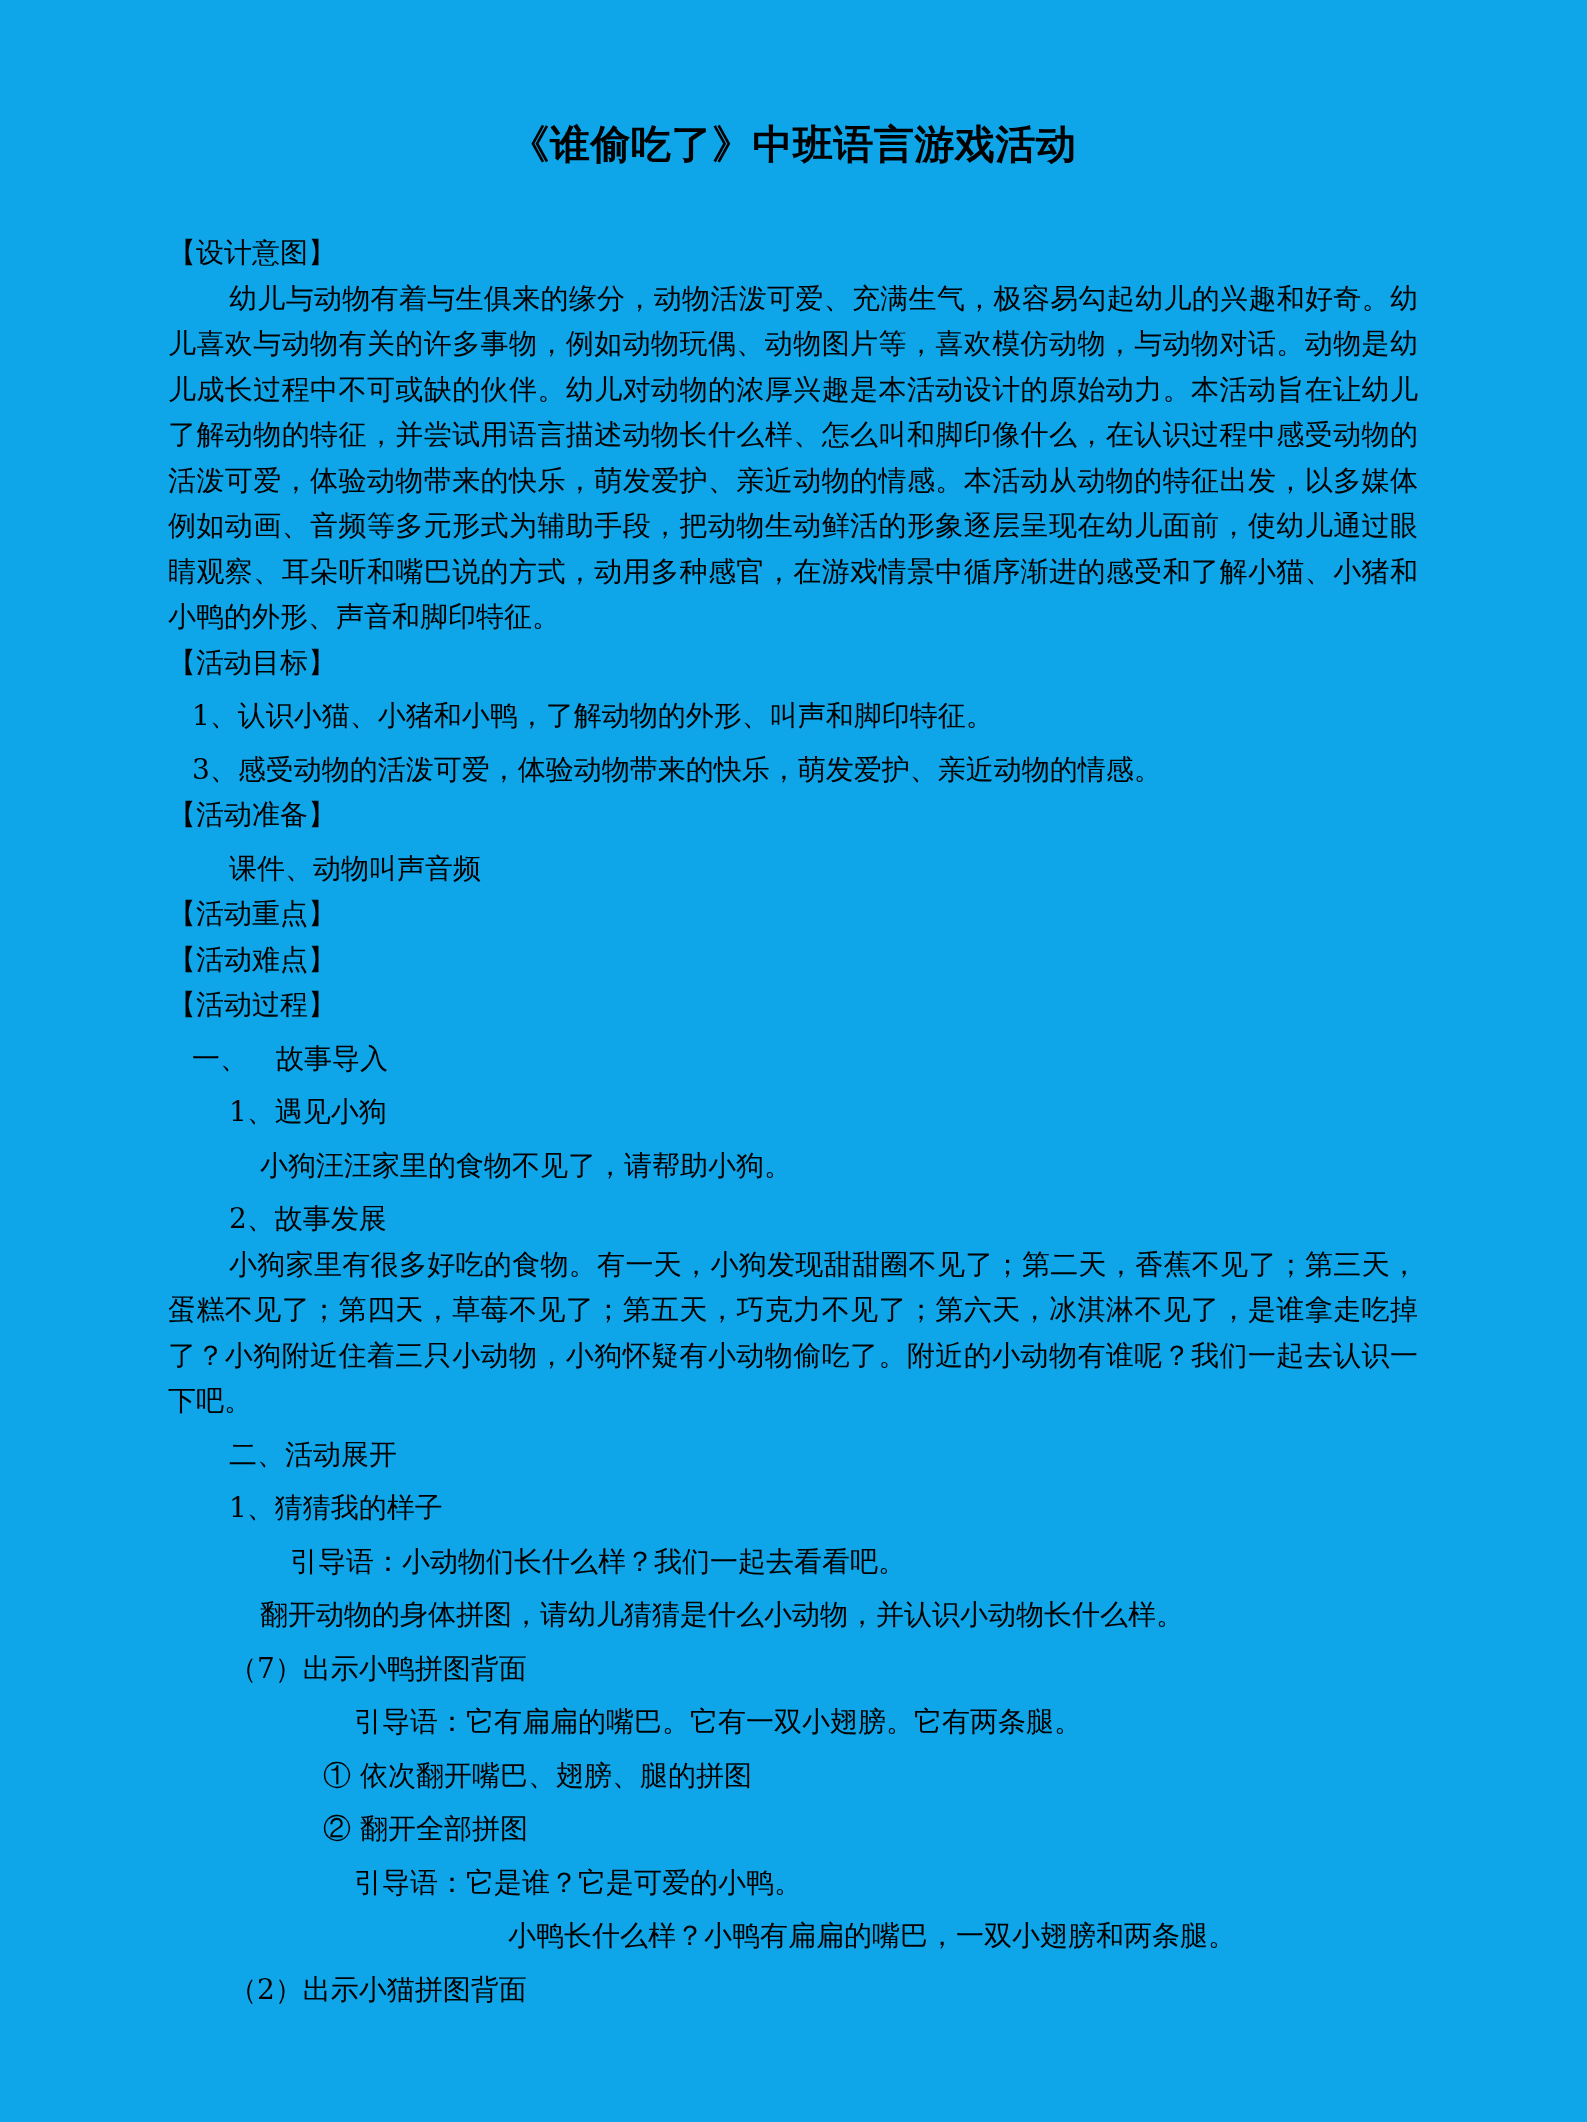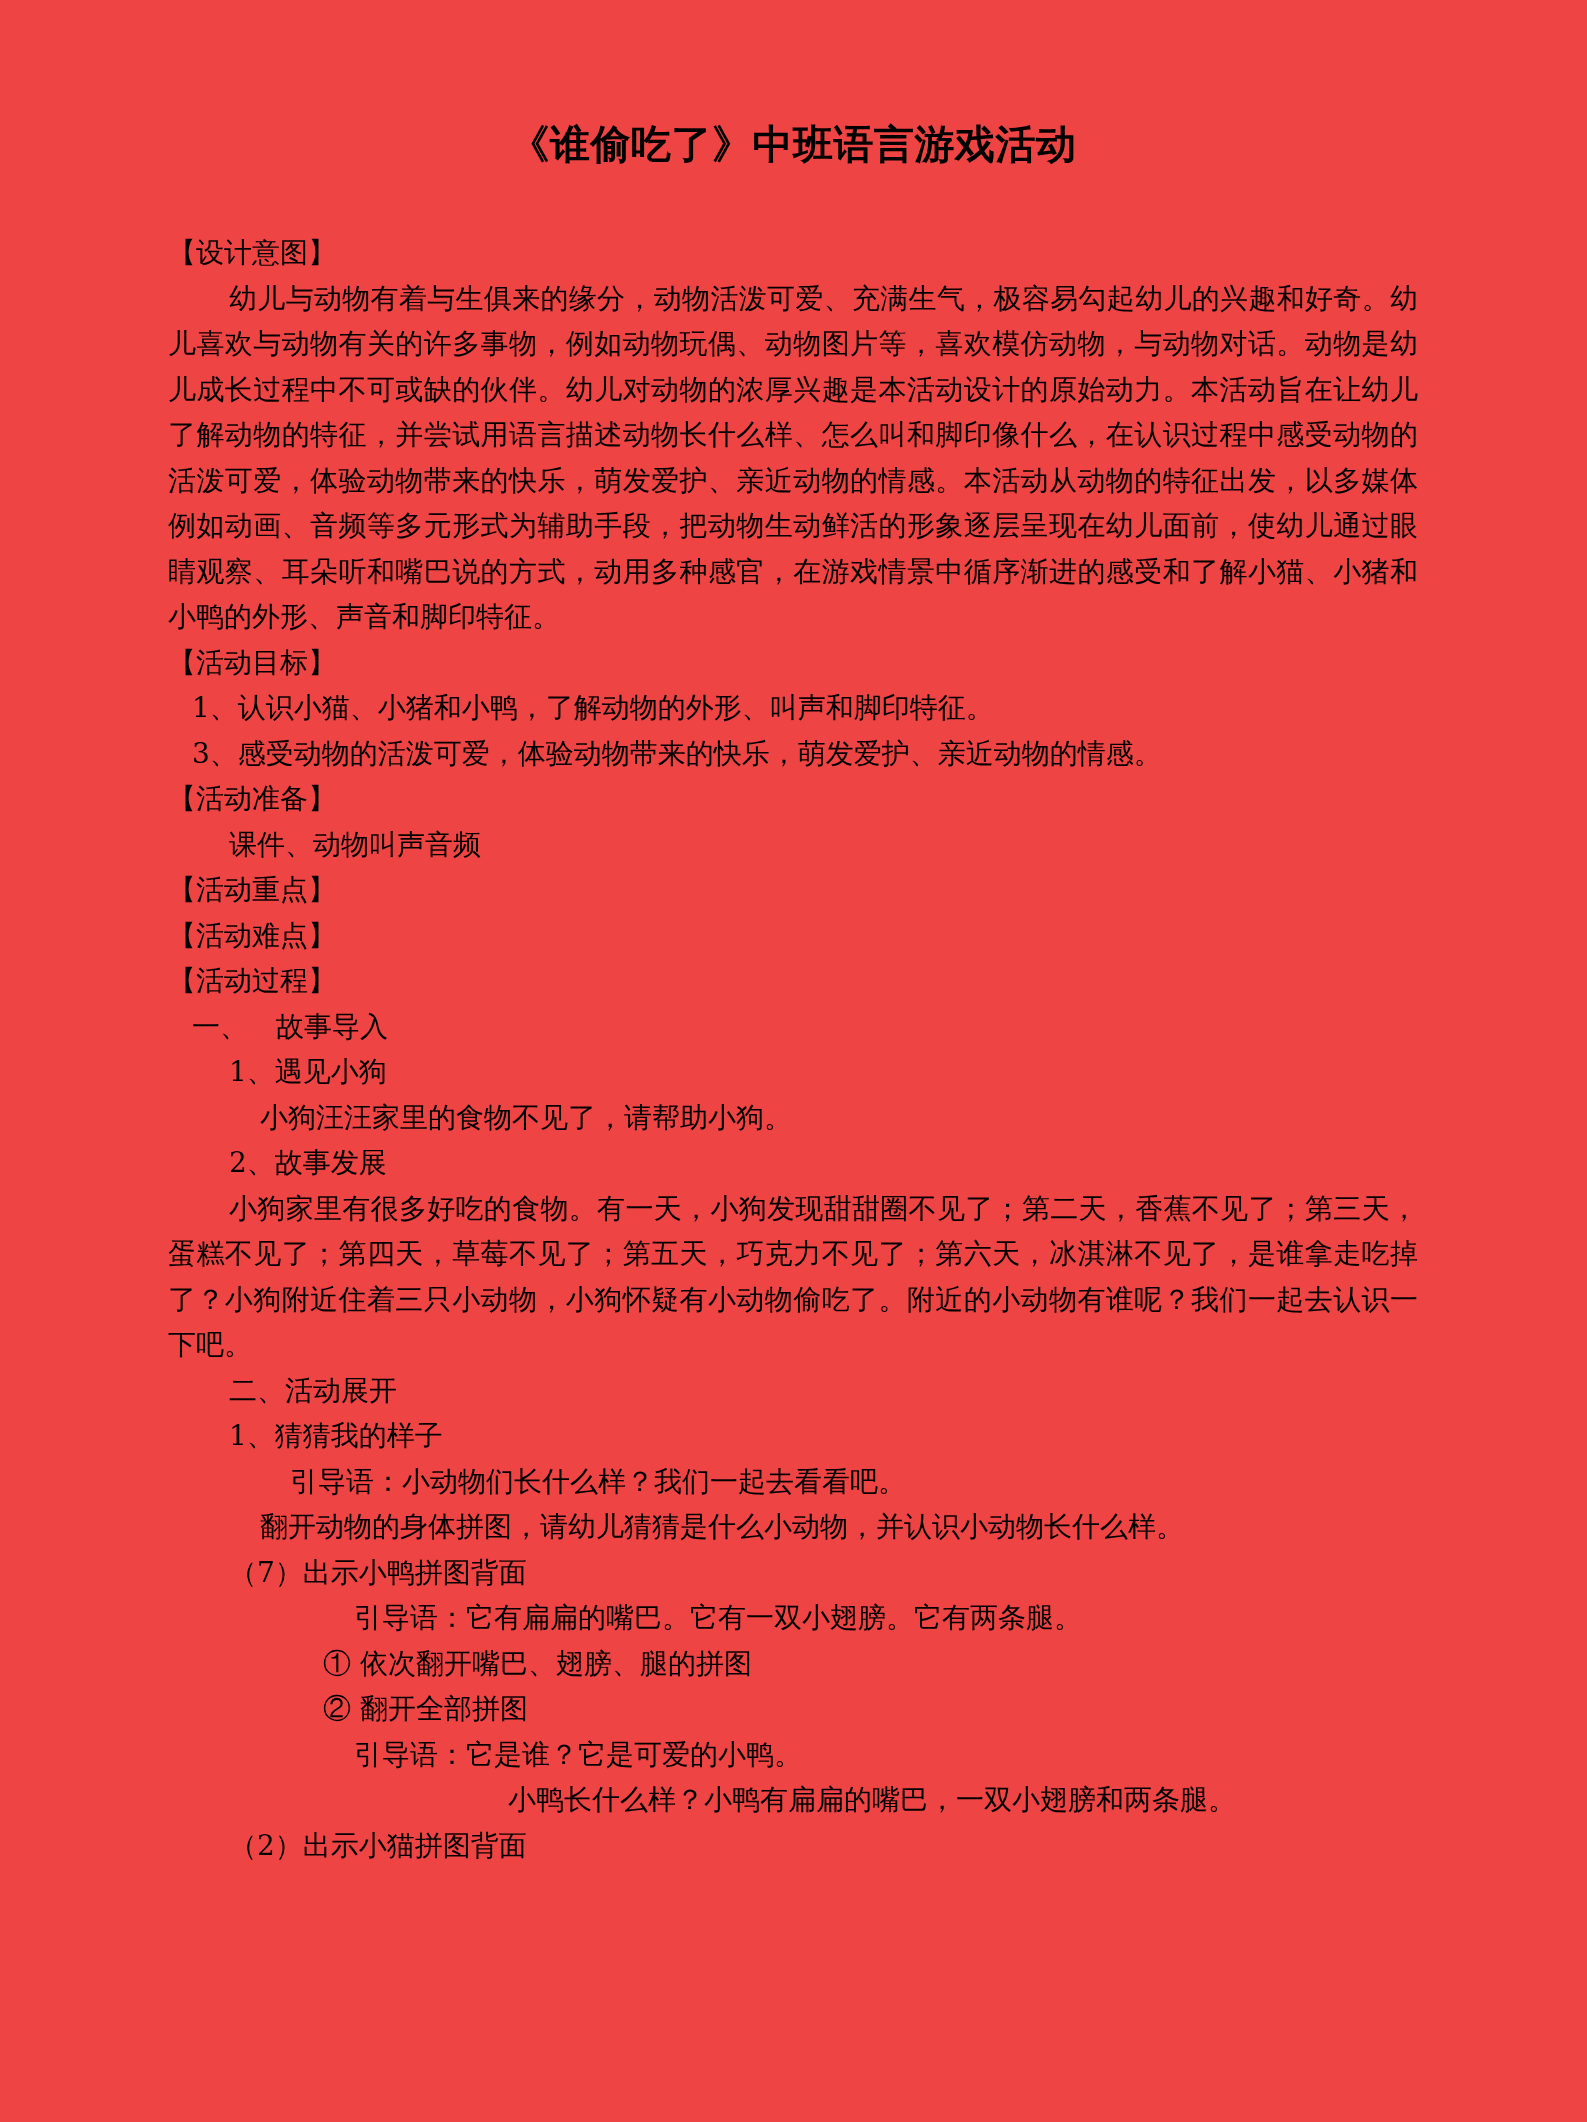--- a/index.html
+++ b/index.html
@@ -4,21 +4,21 @@
 <style>
   html, body {
     margin: 0;
     padding: 0;
     background: #ffffff;
   }
   .page {
     position: relative;
     width: 1587px;
     height: 2122px;
-    background: #ef4444;
+    background: #0ea5e9;
     margin: 0 auto;
     box-sizing: border-box;
     padding: 0;
     overflow: hidden;
     font-family: "DejaVu Serif", "Liberation Serif", serif;
     color: #000000;
   }
   .content {
     position: absolute;
     left: 168px;
@@ -39,20 +39,21 @@
   .body-block {
     margin-top: 62px;
     font-size: 28px;
     line-height: 45.5px;
     text-align: justify;
     text-justify: inter-ideograph;
   }
   .line {
     white-space: pre-wrap;
     word-break: break-all;
+    margin-top: 8px;
   }
   .heading {
     font-weight: normal;
     white-space: pre-wrap;
   }
   .para {
     text-indent: 61px;
     white-space: normal;
     word-break: break-all;
     text-align: justify;

